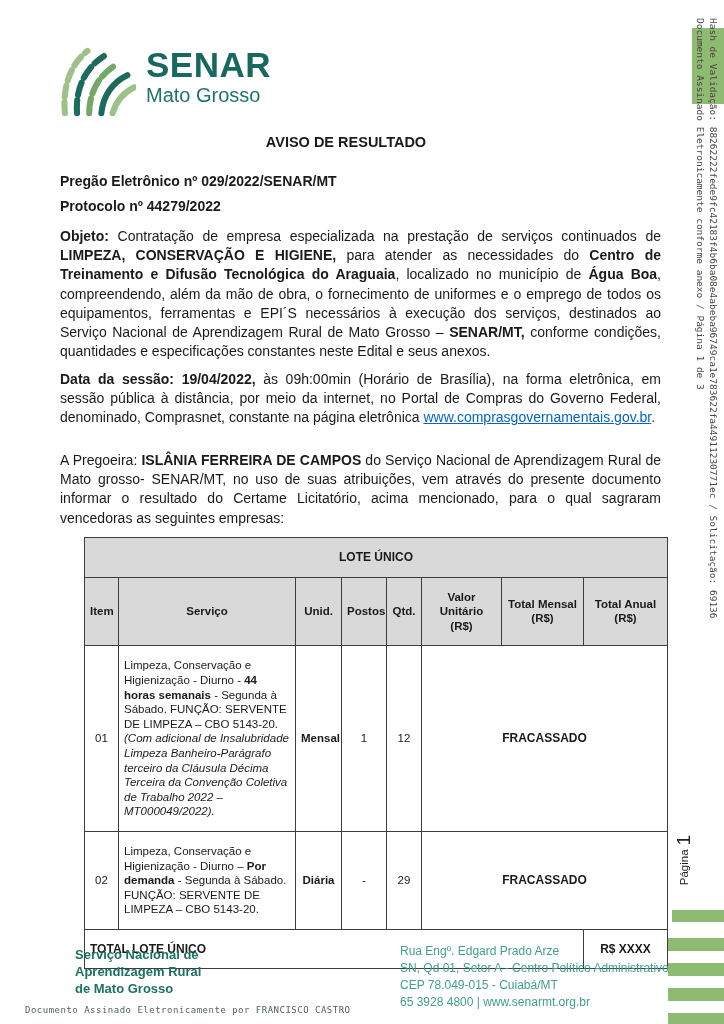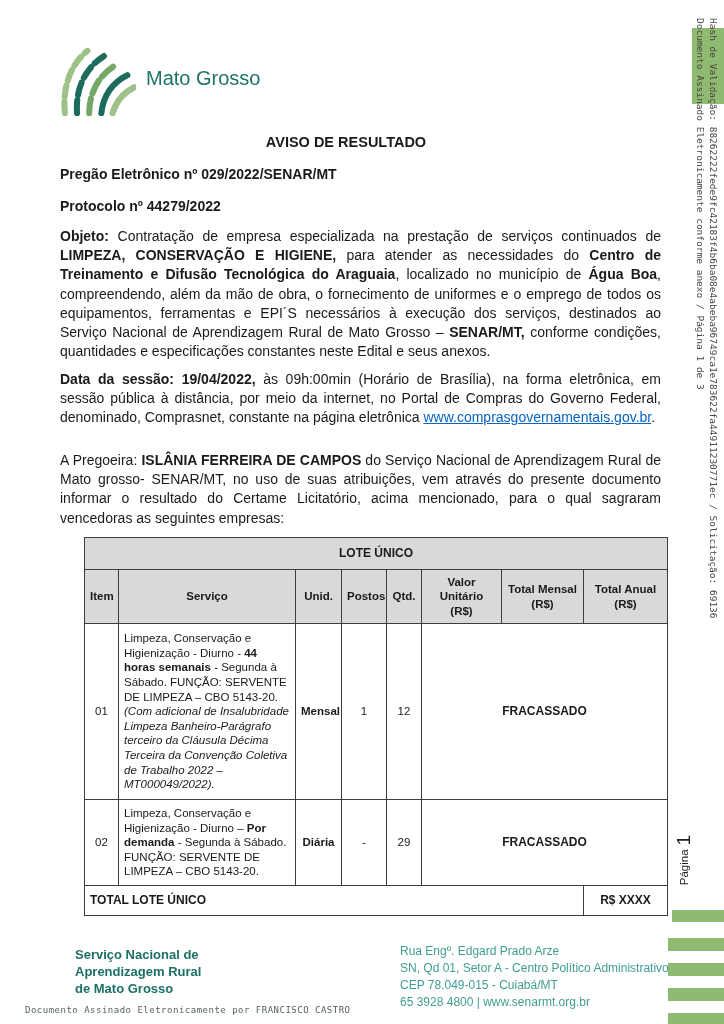--- a/index.html
+++ b/index.html
@@ -19,21 +19,21 @@
   .doc-title { position:absolute; left:60px; top:134px; width:572px; text-align:center;
                font-weight:bold; font-size:14.5px; }
   .line-bold { position:absolute; left:60px; font-weight:bold; font-size:14px; }
   .para { position:absolute; left:60px; width:601px; font-size:14px; line-height:19.2px;
           text-align:justify; }
   .link { color:#0563c1; text-decoration:underline; cursor:pointer; }
   
   table.result { position:absolute; left:84px; top:537px; width:583px;
                  border-collapse:collapse; table-layout:fixed;
                  font-size:11.5px; line-height:14.6px; }
-  table.result th, table.result td { border:1.5px solid #3d3d3d; vertical-align:middle; padding:4px 5px; }
+  table.result th, table.result td { border:1.5px solid #3d3d3d; vertical-align:middle; padding:12px 5px; }
   .lot-title { background:#d9d9d9; font-weight:bold; font-size:12px; text-align:center; height:32px; }
   th.colhead { background:#d9d9d9; font-weight:bold; font-size:11.5px; text-align:center;
                white-space:pre-line; height:54px; }
   td.c-item  { text-align:center; }
   td.c-serv  { text-align:left; padding:6px 7px; }
   td.c-unid  { text-align:center; font-weight:bold; }
   td.c-num   { text-align:center; }
   td.c-res   { text-align:center; font-weight:bold; font-size:12px; }
   td.c-total-label { text-align:left; font-weight:bold; font-size:12px; padding-right:10px; height:30px; }
   td.c-total-value { text-align:center; font-weight:bold; font-size:12px;margin-top:24px; }
@@ -71,26 +71,27 @@
 
   <div class="logo">
     <svg class="logo-icon" viewBox="0 0 90 90" fill="none" xmlns="http://www.w3.org/2000/svg">
       <path d="M8,88 C5,58 14,32 34,16" stroke="#9dc189" stroke-width="7" stroke-linecap="round" stroke-dasharray="13 6"></path>
       <path d="M22,88 C20,60 31,36 53,22" stroke="#1d6b5e" stroke-width="7" stroke-linecap="round" stroke-dasharray="15 6"></path>
       <path d="M36,88 C36,64 47,44 67,32" stroke="#74a868" stroke-width="7" stroke-linecap="round" stroke-dasharray="17 6"></path>
       <path d="M50,88 C52,68 63,52 80,44" stroke="#1d6b5e" stroke-width="7" stroke-linecap="round"></path>
       <path d="M63,88 C67,74 76,64 88,58" stroke="#9dc189" stroke-width="7" stroke-linecap="round"></path>
     </svg>
     <div class="logo-text">
+      <span class="logo-name">SENAR</span>
       <span class="logo-sub">Mato Grosso</span>
     </div>
   </div>
 
   <div class="doc-title">AVISO DE RESULTADO</div>
-  <div class="line-bold" style="top:166px;">Pregão Eletrônico nº 029/2022/SENAR/MT</div>
+  <div class="line-bold" style="top:173px;">Pregão Eletrônico nº 029/2022/SENAR/MT</div>
   <div class="line-bold" style="top:198px;">Protocolo nº 44279/2022</div>
 
   <div class="para" style="top:227px;"><span style="font-weight: bold;">Objeto: </span><span>Contratação de empresa especializada na prestação de serviços continuados de </span><span style="font-weight: bold;">LIMPEZA, CONSERVAÇÃO E HIGIENE,</span><span> para atender as necessidades do </span><span style="font-weight: bold;">Centro de Treinamento e Difusão Tecnológica do Araguaia</span><span>, localizado no município de </span><span style="font-weight: bold;">Água Boa</span><span>, compreendendo, além da mão de obra, o fornecimento de uniformes e o emprego de todos os equipamentos, ferramentas e EPI´S necessários à execução dos serviços, destinados ao Serviço Nacional de Aprendizagem Rural de Mato Grosso – </span><span style="font-weight: bold;">SENAR/MT,</span><span> conforme condições, quantidades e especificações constantes neste Edital e seus anexos.</span></div>
   <div class="para" style="top:370px;"><span style="font-weight: bold;">Data da sessão: 19/04/2022,</span><span> às 09h:00min (Horário de Brasília), na forma eletrônica, em sessão pública à distância, por meio da internet, no Portal de Compras do Governo Federal, denominado, Comprasnet, constante na página eletrônica </span><a class="link">www.comprasgovernamentais.gov.br</a><span>.</span></div>
   <div class="para" style="top:451px;"><span>A Pregoeira: </span><span style="font-weight: bold;">ISLÂNIA FERREIRA DE CAMPOS</span><span> do Serviço Nacional de Aprendizagem Rural de Mato grosso- SENAR/MT, no uso de suas atribuições, vem através do presente documento informar o resultado do Certame Licitatório, acima mencionado, para o qual sagraram vencedoras as seguintes empresas:</span></div>
 
   <table class="result">
     <colgroup>
       <col style="width:34px">
         <col style="width:177px">

